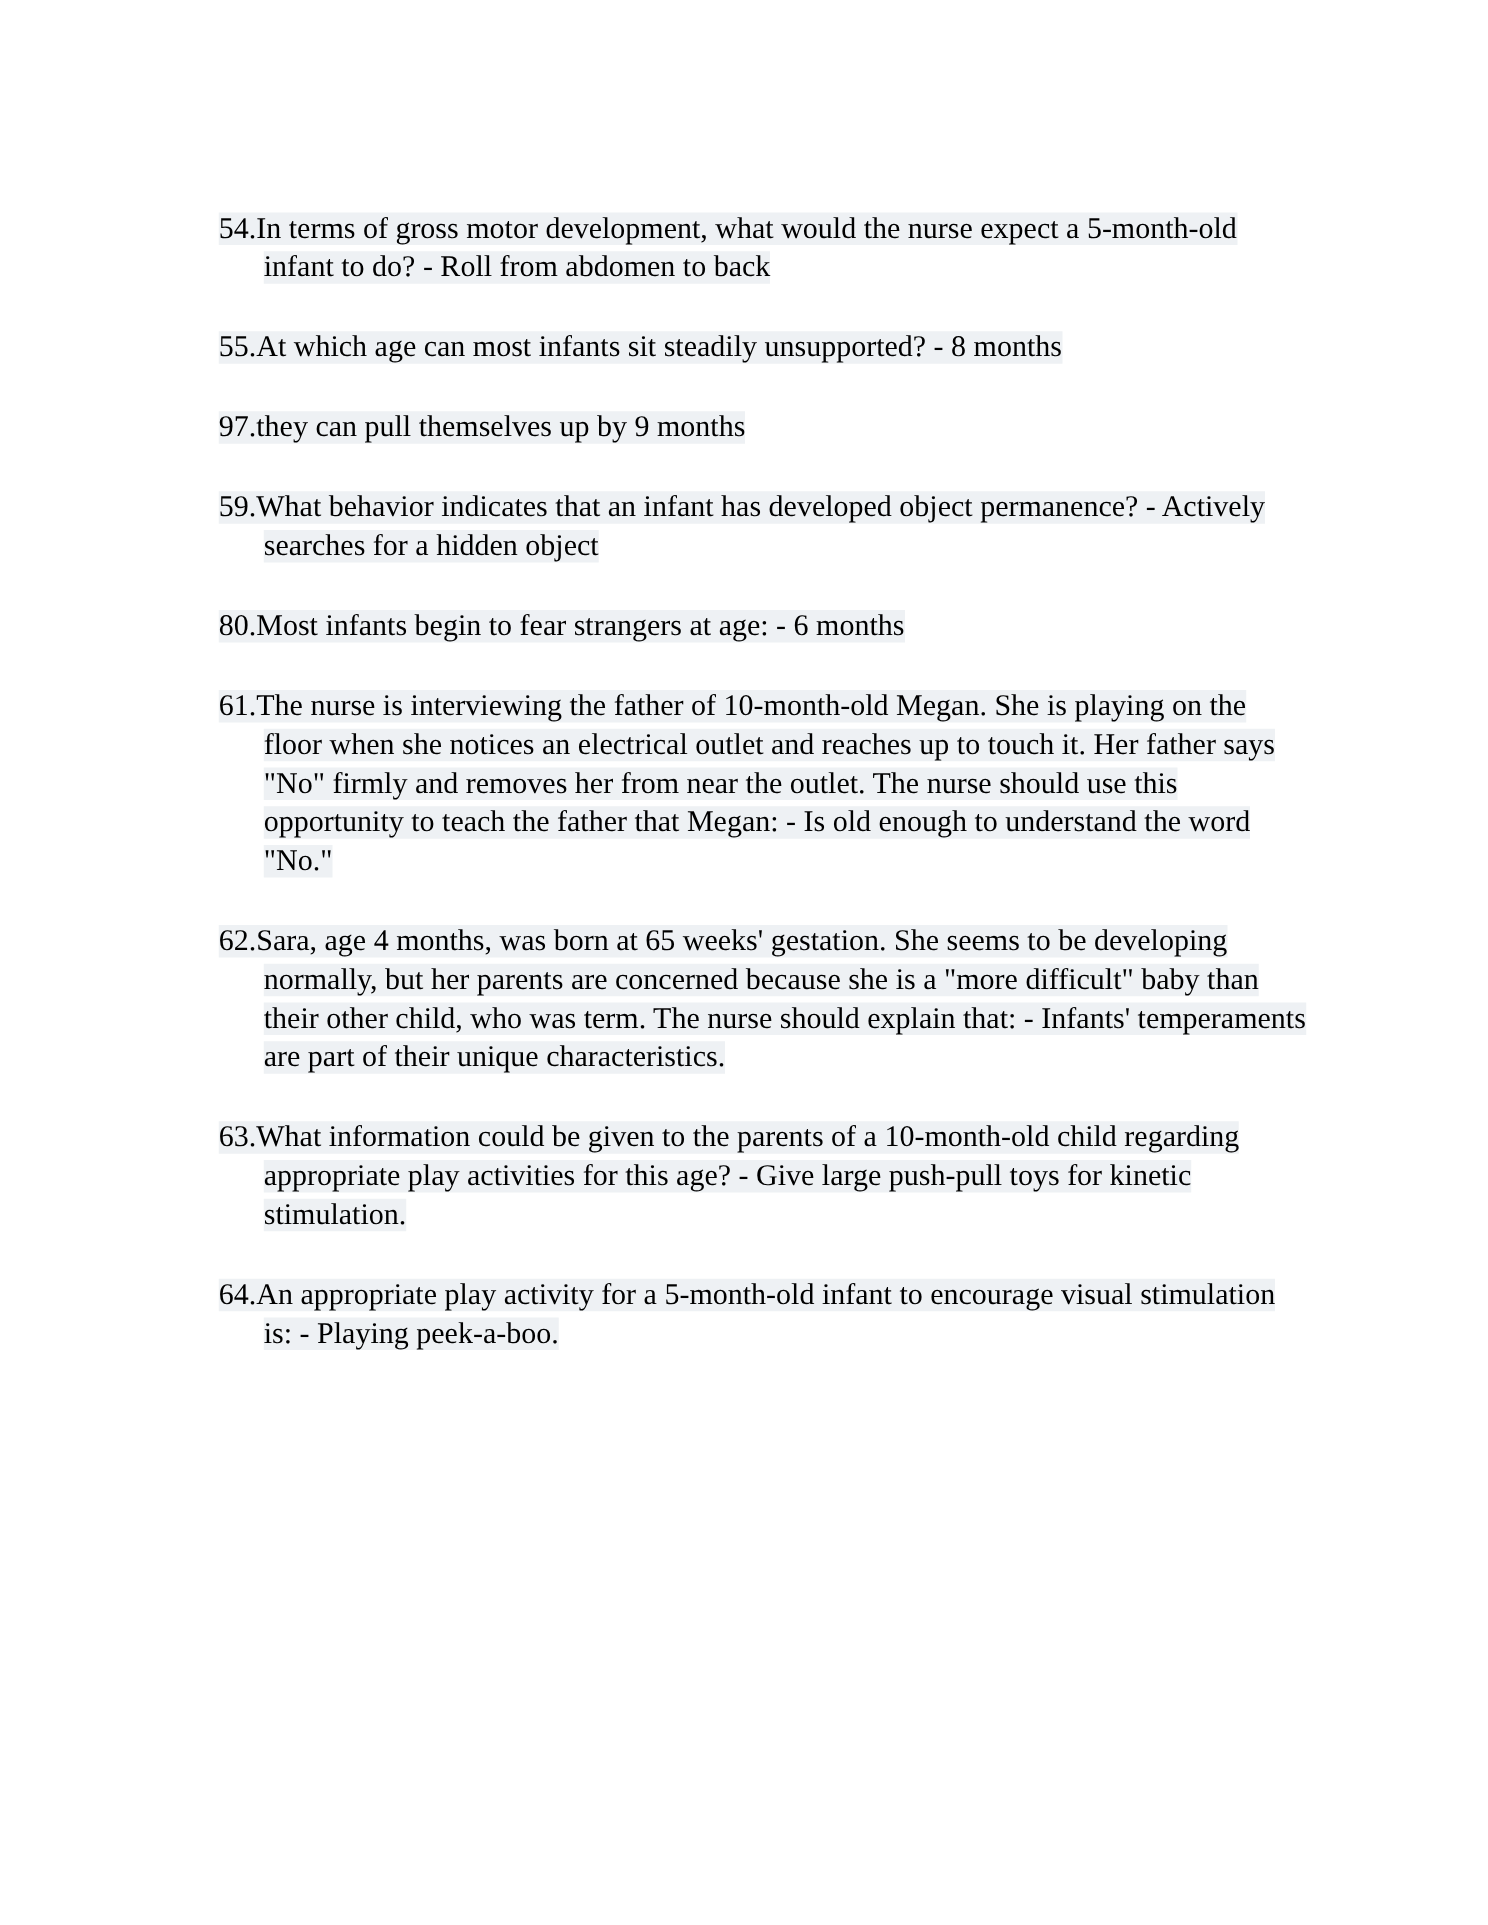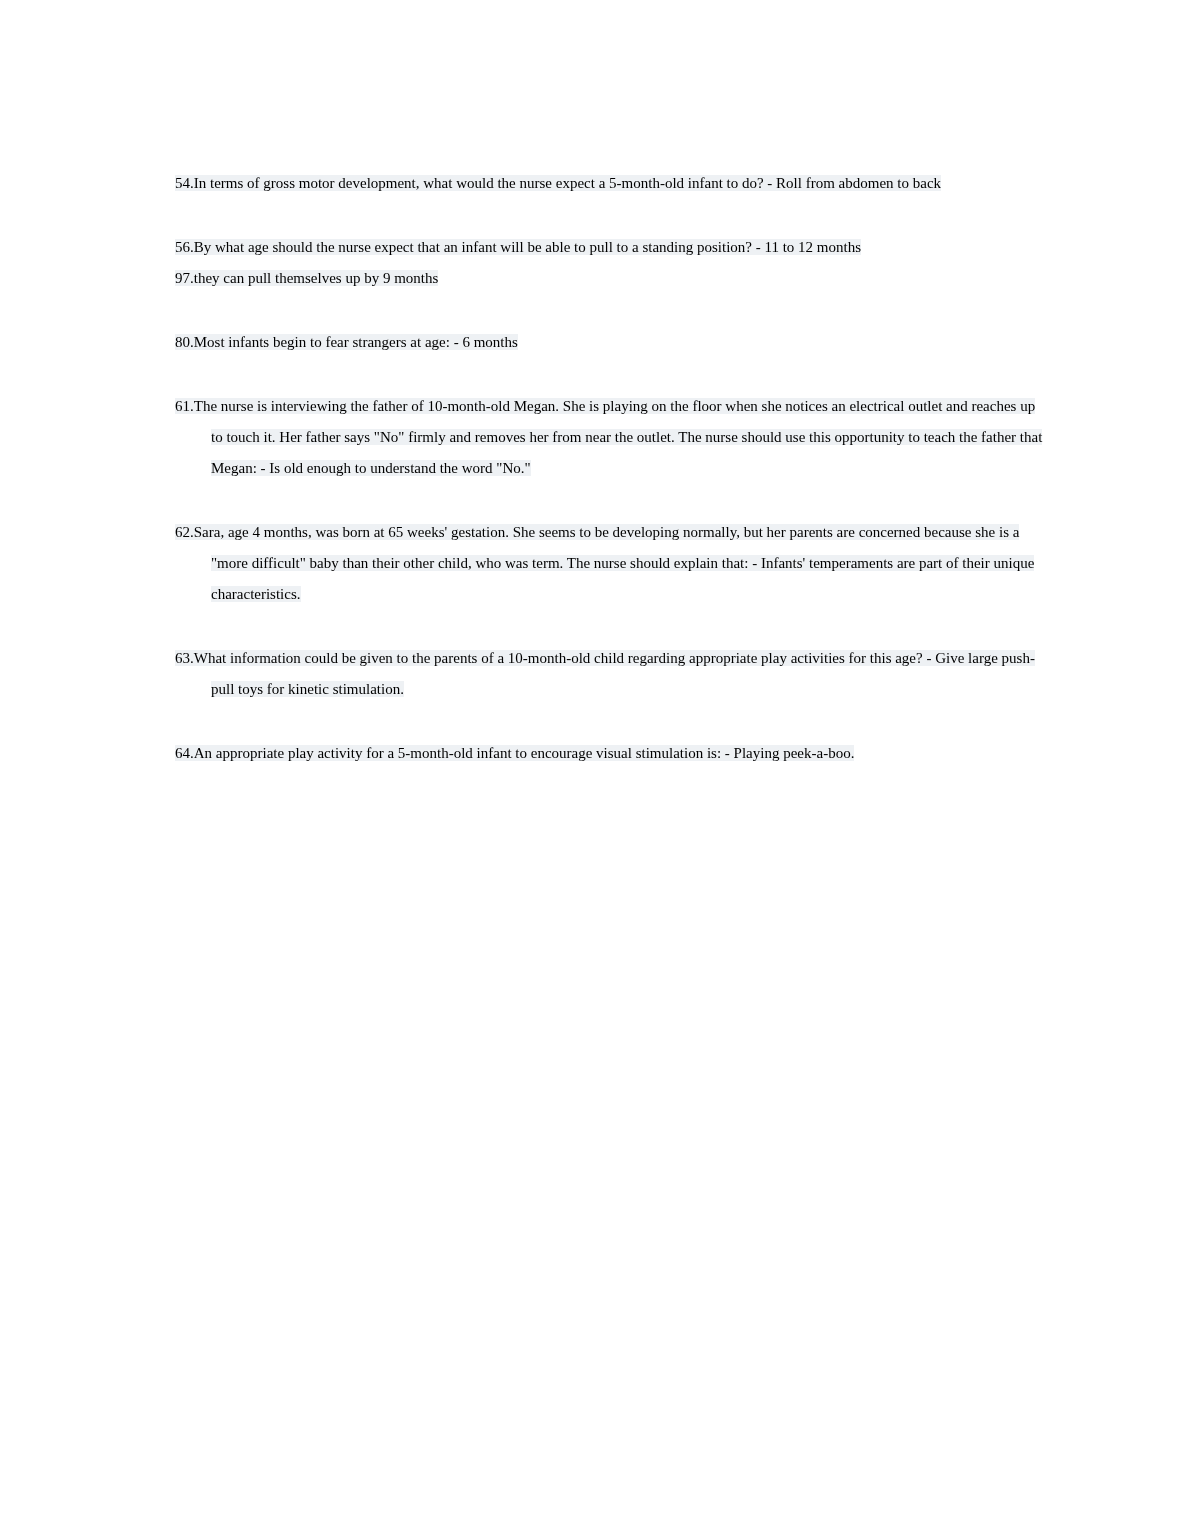--- a/index.html
+++ b/index.html
@@ -22,21 +22,21 @@
     padding-top: 168px;
   }
   .content {
     margin-left: 175px;
     width: 872px;
   }
   .item {
     margin: 0 1px 33px 0;
     padding-left: 36px;
     text-indent: -36px;
-    font-size: 15px;
+    font-size: 24px;
     line-height: 31px;
   }
   .item.tight {
     margin-bottom: 0;
   }
   .hl {
     background: #eef1f4;
   }
   .num {
     white-space: nowrap;
@@ -44,30 +44,33 @@
 </style>
 </head>
 <body>
 
 <div class="page">
   <div class="content" id="question-list">
   <p class="item">
     <span class="hl"><span class="num">54.</span><span>In terms of gross motor development, what would the nurse expect a 5-month-old infant to do? - Roll from abdomen to back</span></span>
   </p>
 
+  <p class="item">
+    <span class="hl"><span class="num">55.</span><span>At which age can most infants sit steadily unsupported? - 8 months</span></span>
+  </p>
 
-  <p class="item tight">
-    <span class="hl"><span class="num">56.</span><span>By what age should the nurse expect that an infant will be able to pull to a standing position? - 11 to 12 months</span></span>
-  </p>
 
   <p class="item">
     <span class="hl"><span class="num">97.</span><span>they can pull themselves up by 9 months</span></span>
   </p>
 
 
+  <p class="item">
+    <span class="hl"><span class="num">59.</span><span>What behavior indicates that an infant has developed object permanence? - Actively searches for a hidden object</span></span>
+  </p>
 
   <p class="item">
     <span class="hl"><span class="num">80.</span><span>Most infants begin to fear strangers at age: - 6 months</span></span>
   </p>
 
   <p class="item">
     <span class="hl"><span class="num">61.</span><span>The nurse is interviewing the father of 10-month-old Megan. She is playing on the floor when she notices an electrical outlet and reaches up to touch it. Her father says "No" firmly and removes her from near the outlet. The nurse should use this opportunity to teach the father that Megan: - Is old enough to understand the word "No."</span></span>
   </p>
 
   <p class="item">

